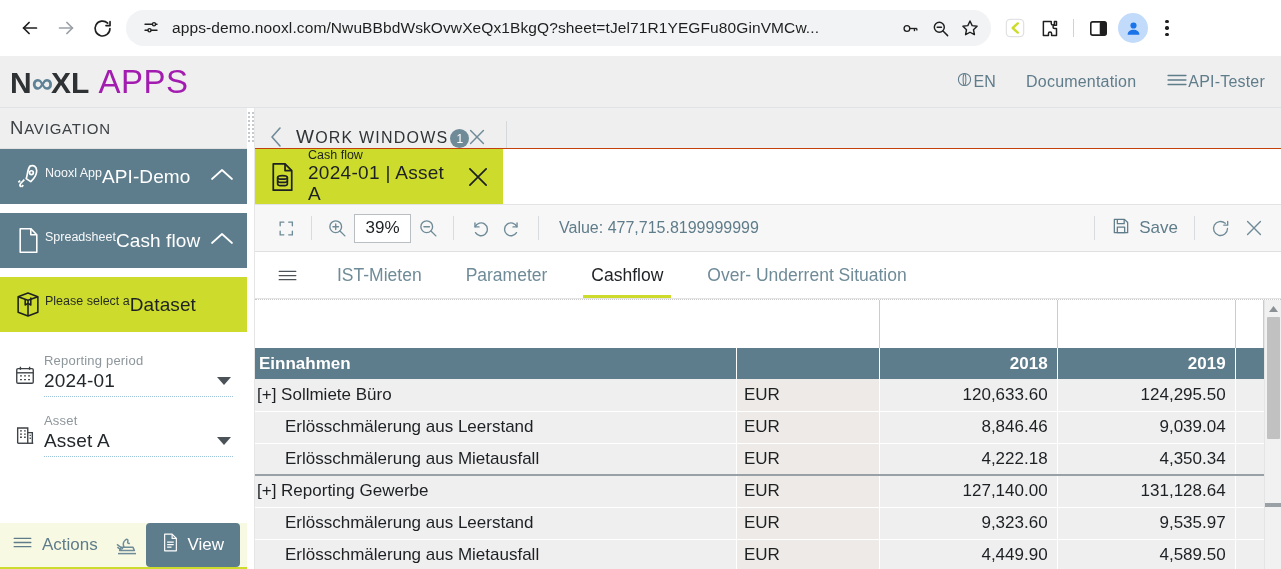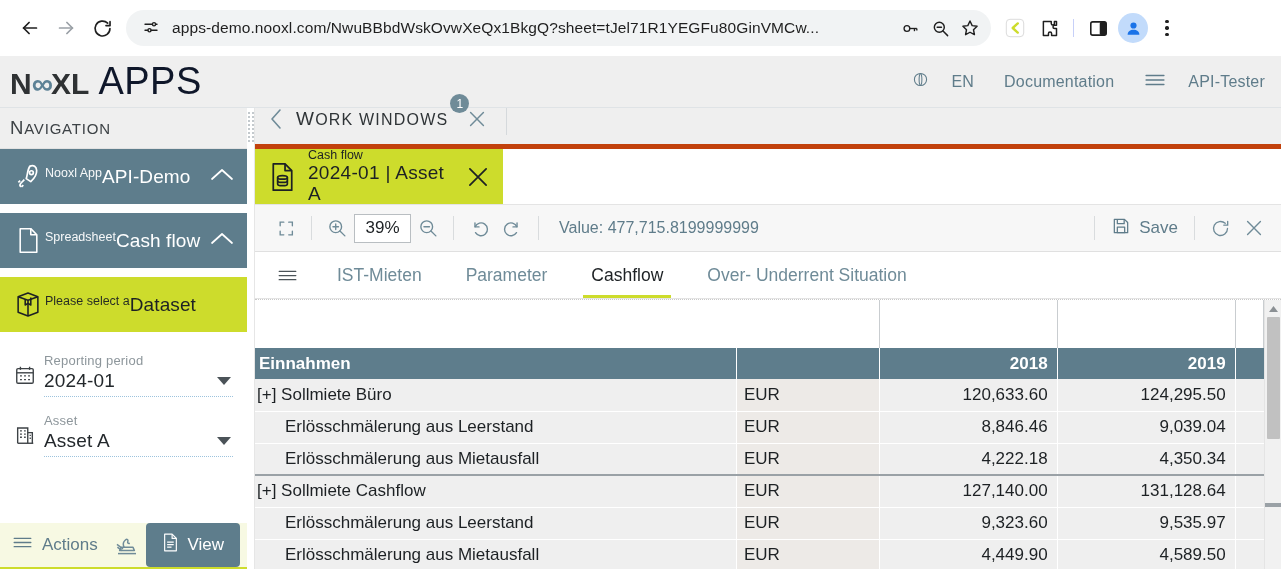--- a/index.html
+++ b/index.html
@@ -83,25 +83,25 @@
     display:flex; align-items:center;
     padding: 0 16px 0 10px;
     position: relative;
   }
   .logo { display:flex; align-items:baseline; gap:9px; }
   .logo-noo {
     font-size: 30px; font-weight: 700; letter-spacing: 0px;
     color: #2f3234; display:flex; align-items:center;
   }
   .logo-infinity { color:#5d8296; font-weight:700; letter-spacing:-2px; }
-  .logo-apps { font-size: 38px; color:#0f172a; font-weight:400; letter-spacing:0.5px;}
+  .logo-apps { font-size: 33px; color:#a21caf; font-weight:400; letter-spacing:0.5px;}
 
   .header-right { margin-left:auto; display:flex; align-items:center; gap:30px; }
   .hdr-item {
-    display:flex; align-items:center; gap:22px;
+    display:flex; align-items:center; gap:0;
     color:#5f7c8a; font-size:16px; letter-spacing:0.2px;
   }
 
   
   .main-row { display:flex; width:1281px; height: 461px; }
 
   
   .sidebar { width: 247px; flex:none; background:#ffffff; position:relative; }
   .sb-title {
     height: 41px; background:#efefef;
@@ -162,22 +162,22 @@
   }
   .drag-dots { position:absolute; top:4px; left:1px; width:6px;
     display:grid; grid-template-columns: repeat(2, 2px); gap:2px 2px;}
   .drag-dots i { width:2px;height:2px;background:#c3c9cd;display:block;}
 
   
   .content { flex:1 1 auto; min-width:0; background:#ffffff; display:flex; flex-direction:column;}
 
   .ww-bar {
     height: 41px; background:#efefef;
-    display:flex; align-items:flex-start;
-    border-bottom: 5px solid #c2410c;
+    display:flex; align-items:flex-end;
+    border-bottom: 1px solid #c2410c;
     position:relative;
   }
   .ww-back { padding: 0 12px 0 14px; color:#6f8b98; display:flex; align-items:center;}
   .ww-label { font-size:16px; color:#2f3437; letter-spacing:1.2px;}
   .ww-label .cap { font-size:19px; }
   .ww-badge {
     width:19px;height:19px;border-radius:50%;
     background:#6f8b98; color:#fff; font-size:12px;
     display:flex;align-items:center;justify-content:center;
     margin-left:2px; margin-top:-14px; position:relative; z-index:2;
@@ -736,21 +736,21 @@
               <td class="pad"></td>
             </tr>
             <tr class="r">
               <td class="lbl indent">Erlösschmälerung aus Mietausfall</td>
               <td class="cur">EUR</td>
               <td class="num">4,222.18</td>
               <td class="num">4,350.34</td>
               <td class="pad"></td>
             </tr>
             <tr class="r groupstart">
-              <td class="lbl">[+] Sollmiete Cashflow</td>
+              <td class="lbl">[+] Reporting Gewerbe</td>
               <td class="cur">EUR</td>
               <td class="num">127,140.00</td>
               <td class="num">131,128.64</td>
               <td class="pad"></td>
             </tr>
             <tr class="r">
               <td class="lbl indent">Erlösschmälerung aus Leerstand</td>
               <td class="cur">EUR</td>
               <td class="num">9,323.60</td>
               <td class="num">9,535.97</td>

